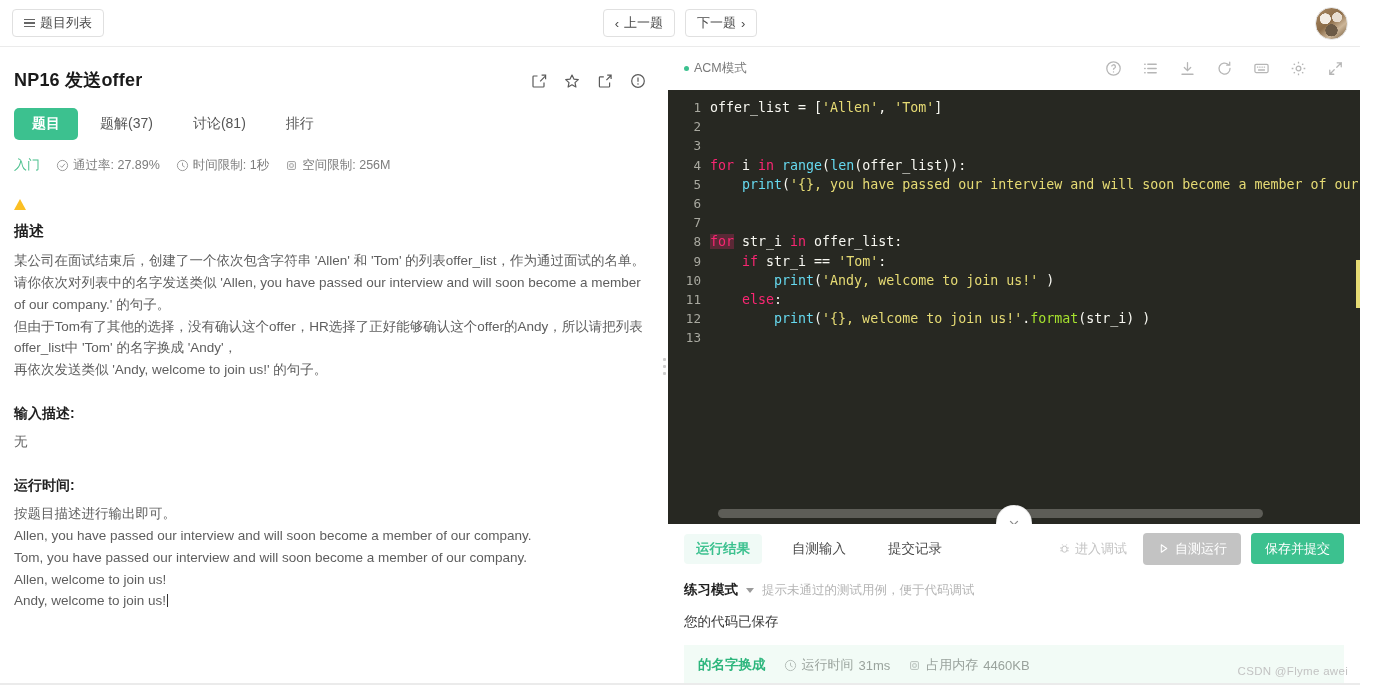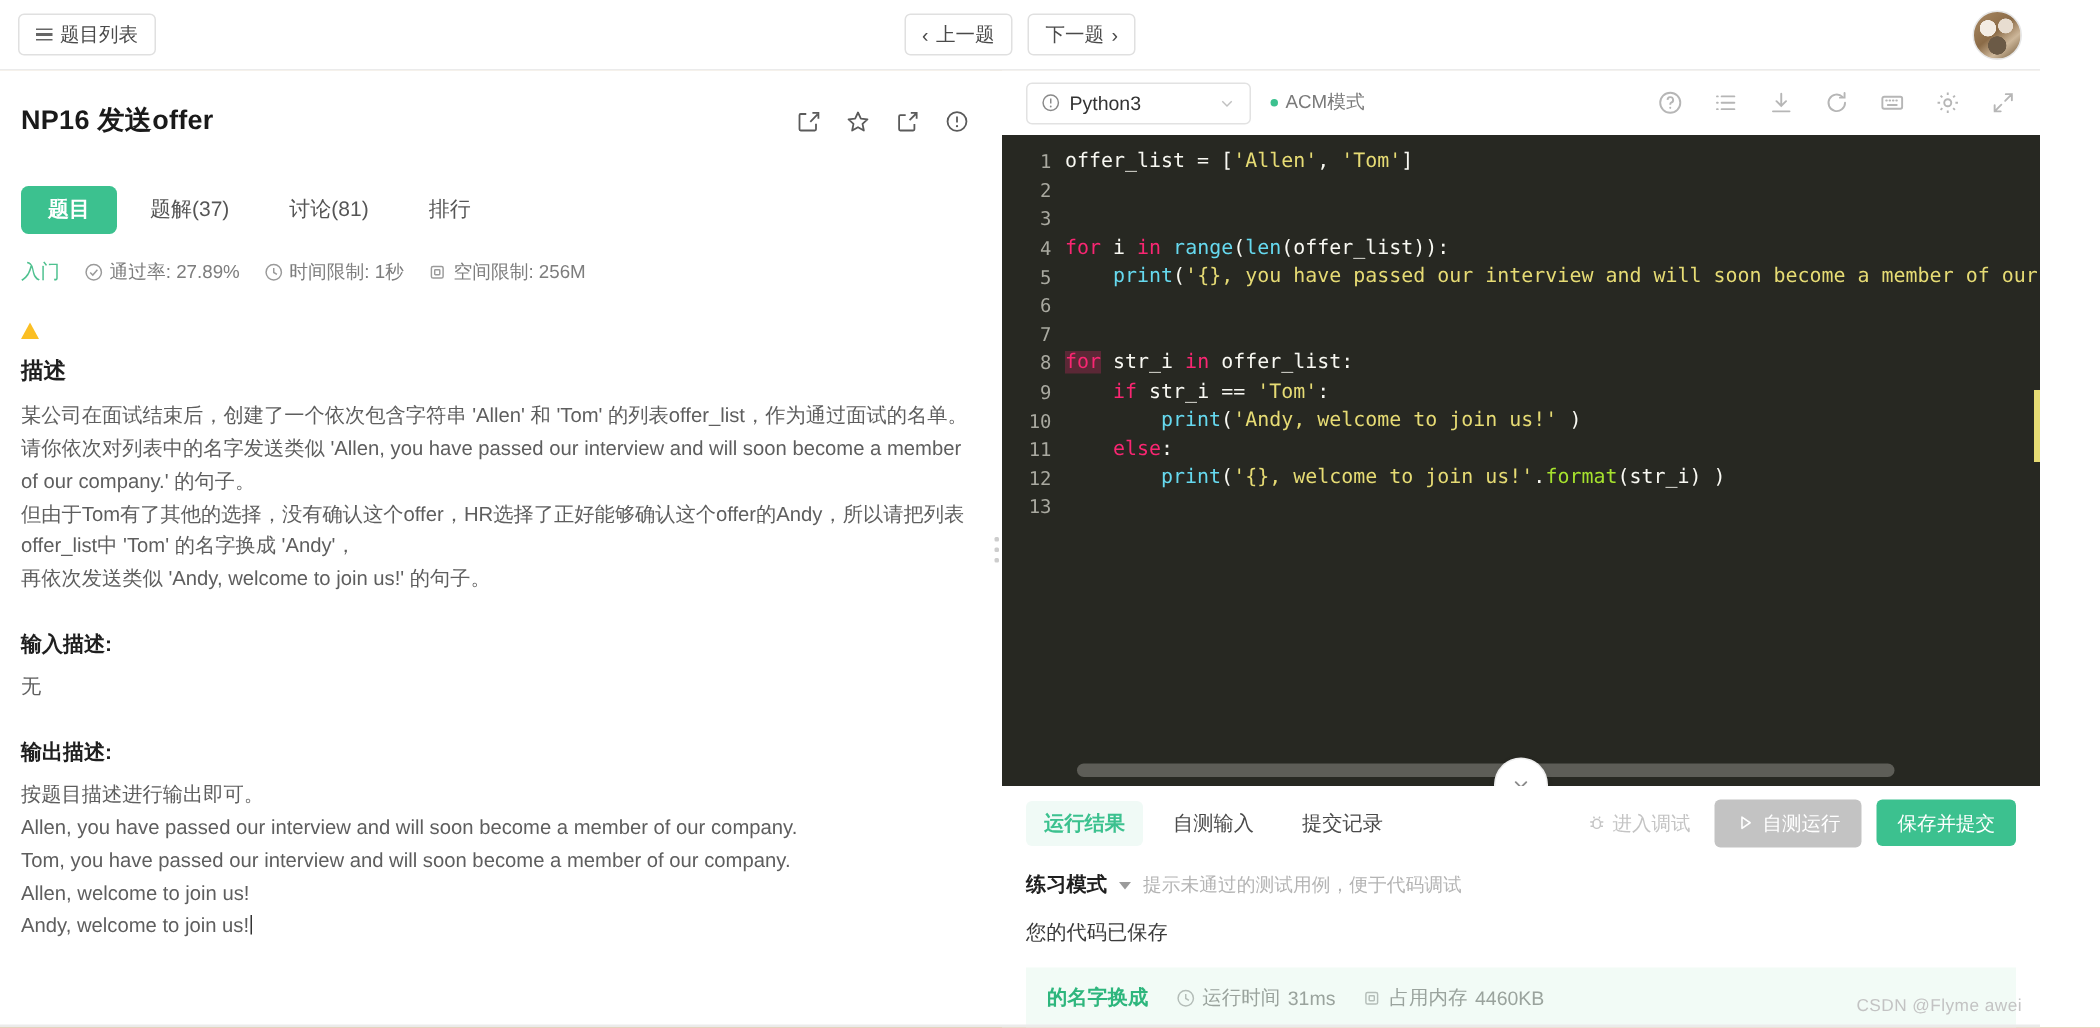--- a/index.html
+++ b/index.html
@@ -69,21 +69,21 @@
     position: relative;
   }
   .prob-title {
     font-size: 18px; font-weight: bold; color: #1a1a1a;
     padding-top: 21px; letter-spacing: .2px;
   }
   .title-row { display: flex; align-items: center; }
   .title-actions { margin-left: auto; display: flex; gap: 17px; padding-top: 22px; color: #5a5a5a; }
   .title-actions svg { display:block; cursor: pointer; }
 
-  .tabs { display: flex; gap: 4px; margin-top: 32px; align-items: center; text-align: right; }
+  .tabs { display: flex; gap: 4px; margin-top: 16px; align-items: center; text-align: right; }
   .tab {
     font-size: 14px; color: #555; padding: 7px 18px; border-radius: 5px;
     cursor: pointer; white-space: nowrap;
   }
   .tab.active { background: #3cc18f; color: #fff; font-weight: bold; }
 
   .meta-row {
     display: flex; align-items: center; gap: 16px;
     margin-top: 16px; font-size: 12.5px; color: #7d7d7d;
   }
@@ -177,21 +177,21 @@
     position: absolute; left: 50%; transform: translateX(-50%);
     bottom: -16px; width: 34px; height: 34px; border-radius: 50%;
     background: #fff; box-shadow: 0 0 0 1px #eee, 0 1px 5px rgba(0,0,0,.12);
     display: flex; align-items: center; justify-content: center;
     cursor: pointer; z-index: 5; color:#8a8a8a;
   }
 
   
   .console { background: #fff; }
   .console-tabs {
-    height: 49px; display: flex; align-items: center; gap: 8px;
+    height: 49px; display: flex; align-items: center; gap: 18px;
     padding: 0 16px; position: relative;
   }
   .ctab {
     font-size: 13.5px; color: #4a4a4a; padding: 6px 12px; border-radius: 4px;
     cursor: pointer; white-space: nowrap;
   }
   .ctab.active { color: #3cc18f; background: #f0faf6; font-weight: bold; }
   .console-actions { margin-left: auto; display: flex; align-items: center; gap: 10px; }
   .btn-debug {
     font-size: 13px; color: #c4c4c4; display: inline-flex; align-items: center; gap: 4px;
@@ -326,52 +326,41 @@
       <div class="para">
         <span class="ln">某公司在面试结束后，创建了一个依次包含字符串 'Allen' 和 'Tom' 的列表offer_list，作为通过面试的名单。</span>
         <span class="ln">请你依次对列表中的名字发送类似 'Allen, you have passed our interview and will soon become a member of our company.' 的句子。</span>
         <span class="ln">但由于Tom有了其他的选择，没有确认这个offer，HR选择了正好能够确认这个offer的Andy，所以请把列表offer_list中 'Tom' 的名字换成 'Andy'，</span>
         <span class="ln">再依次发送类似 'Andy, welcome to join us!' 的句子。</span>
       </div>
 
       <div class="sec-head sub">输入描述:</div>
       <div class="para tight">无</div>
 
-      <div class="sec-head sub">输出描述:</div>
+      <div class="sec-head sub">运行时间:</div>
       <div class="para tight">
         <span class="ln">按题目描述进行输出即可。</span>
         <span class="ln">Allen, you have passed our interview and will soon become a member of our company.</span>
         <span class="ln">Tom, you have passed our interview and will soon become a member of our company.</span>
         <span class="ln">Allen, welcome to join us!</span>
         <span class="ln"><span>Andy, welcome to join us!</span><span class="caret-txt"></span></span>
       </div>
     </div>
 
     <div class="splitter">
       <span class="dots">
           <b></b>
           <b></b>
           <b></b>
         </span>
     </div>
 
     <div class="right">
 
       <div class="editor-toolbar">
-        <div class="lang-select">
-          <svg width="13" height="13" viewBox="0 0 16 16" fill="none" stroke="#8a8a8a" stroke-width="1.2">
-            <circle cx="8" cy="8" r="6.3"></circle>
-              <path d="M8 4.6v4.1"></path>
-              <circle cx="8" cy="11.1" r=".75" fill="#8a8a8a" stroke="none"></circle>
-          </svg>
-          <span>Python3</span>
-          <svg class="chev" width="12" height="12" viewBox="0 0 16 16" fill="none" stroke="#c0c0c0" stroke-width="1.3">
-            <path d="M3.8 6 8 10.2 12.2 6"></path>
-          </svg>
-        </div>
         <span class="acm-mode">
           <span class="acm-dot"></span>
           <span>ACM模式</span>
         </span>
 
         <div class="tool-icons">
           <svg width="17" height="17" viewBox="0 0 16 16" fill="none" stroke="#b6b6b6" stroke-width="1.2">
             <circle cx="8" cy="8" r="6.3"></circle>
               <path d="M6.3 6.2a1.75 1.75 0 1 1 2.3 1.7c-.4.2-.6.5-.6 1v.3"></path>
               <circle cx="8" cy="11.2" r=".65" fill="#b6b6b6" stroke="none"></circle>

